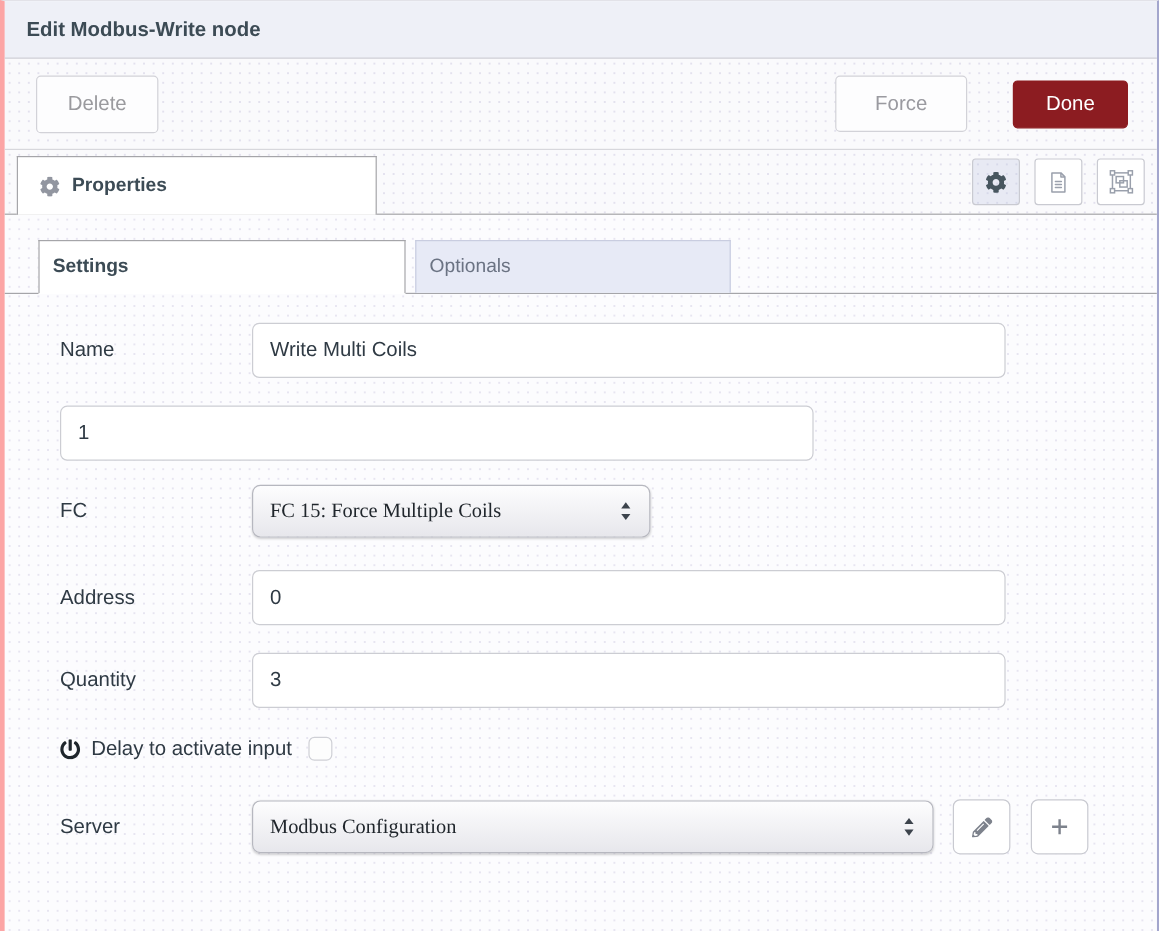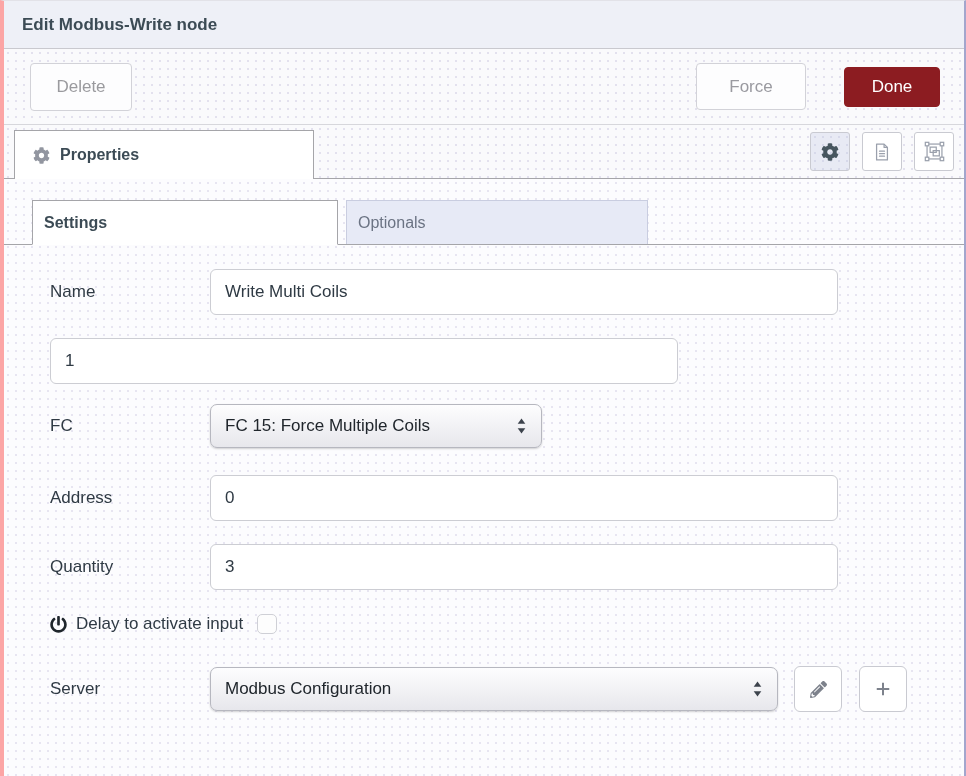--- a/index.html
+++ b/index.html
@@ -122,21 +122,21 @@
   }
   .subtab-settings {
     width:306px;
     background:#ffffff;
     border:1px solid #a5a5a9;
     border-bottom:1px solid #ffffff;
     margin-bottom:-1px;
     font-weight:bold; color:#3c4b55;
   }
   .subtab-optionals {
-    width:302px;
+    width:263px;
     margin-left:8px;
     background:#e7eaf6;
     border:1px solid #c9cde0;
     border-bottom:none;
     color:#6b7383;
   }
   
   .row {
     display:flex; align-items:center;
     padding-left:46px;
@@ -156,21 +156,21 @@
     height:44px;
     border:1px solid #b6b7bf;
     border-radius:7px;
     background:linear-gradient(180deg,#fdfdfe 0%,#f1f1f4 55%,#e7e7ec 100%);
     box-shadow:0 1px 2px rgba(0,0,0,0.18);
     display:flex; align-items:center;
     padding:0 14px;
     font-size:17px; color:#20262c;
     cursor:pointer;
   }
-  .fakeselect .sel-text { flex:1; }
+  .fakeselect .sel-text { flex:1;font-family:Liberation Serif, serif; }
   .fakeselect .arrows { width:11px; height:18px; color:#3c434c; margin-left:10px; }
   .fs-fc { width:332px; }
   .fs-server { width:568px; }
   
   .delay-row { margin-top:24px; align-items:center; }
   .power-icon { width:17px; height:17px; color:#1f262c; margin-right:9px; }
   .delay-label { font-size:17px; color:#2f3a44; }
   .checkbox {
     appearance:none; -webkit-appearance:none;
     width:20px; height:20px;

